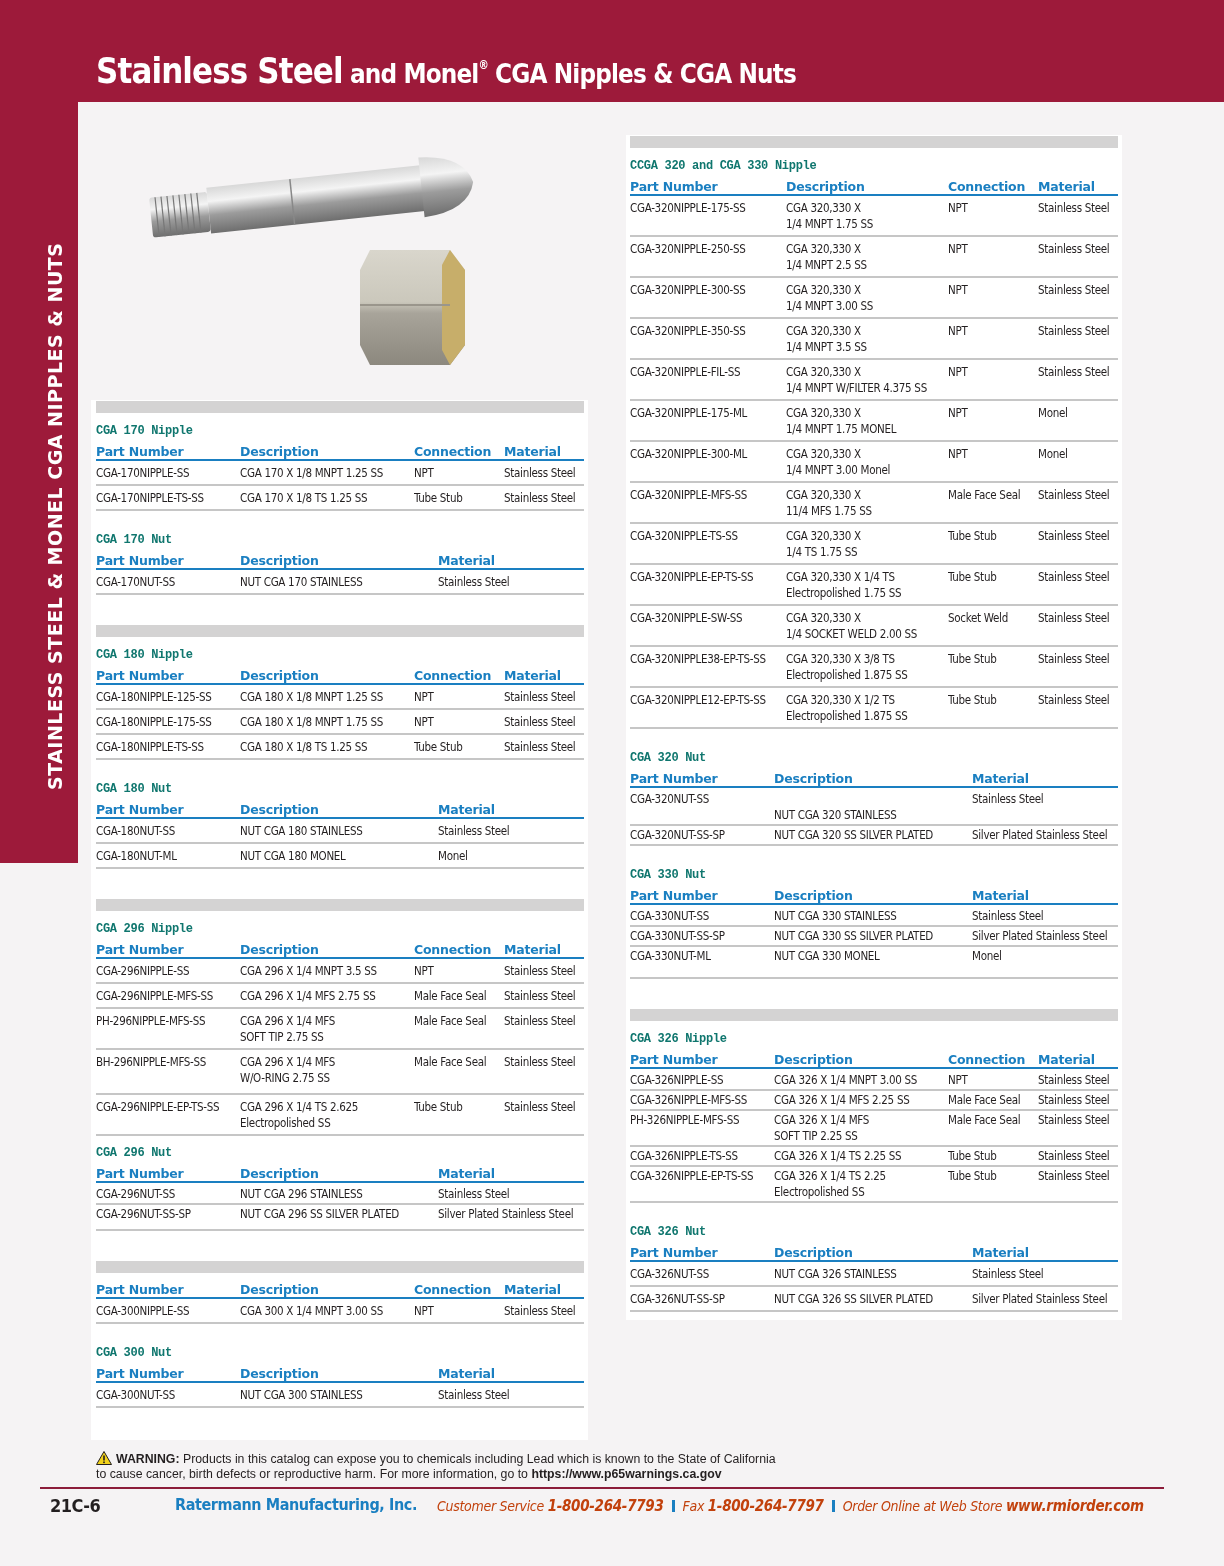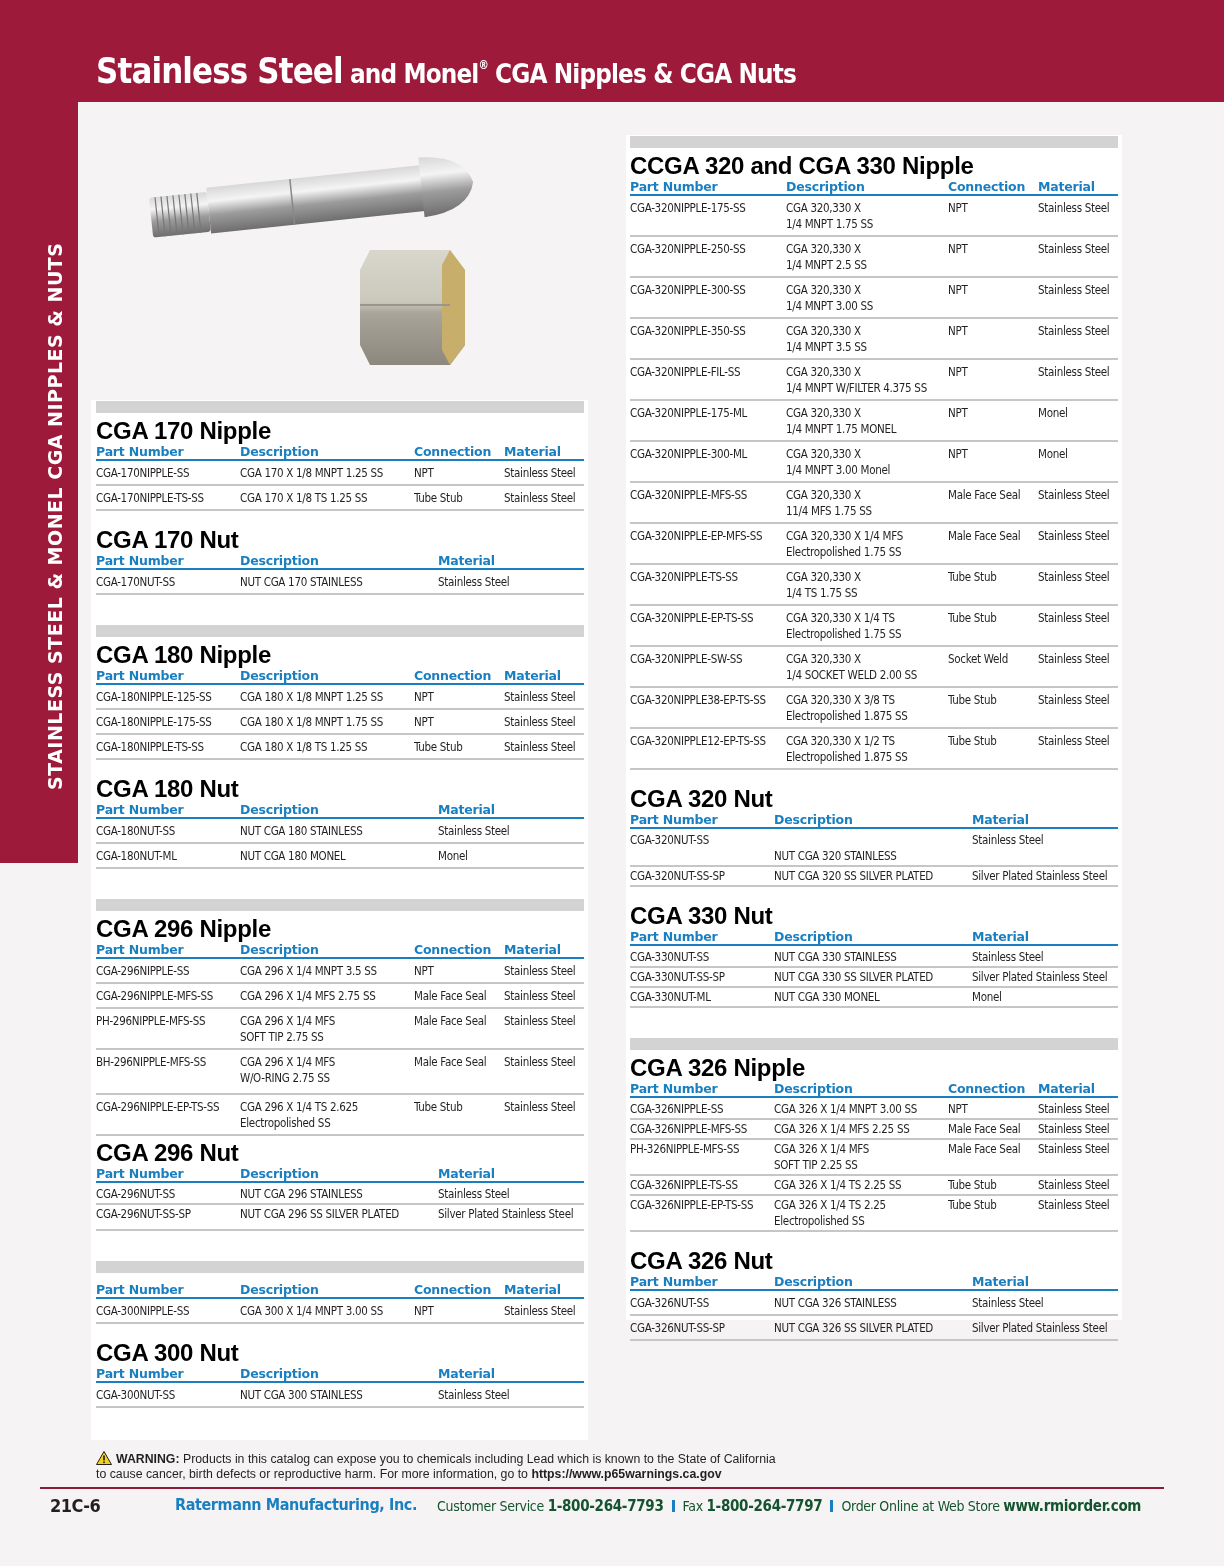--- a/index.html
+++ b/index.html
@@ -38,22 +38,22 @@
   .photo-area { position: absolute; left: 120px; top: 120px; width: 380px; height: 260px; }
   .panel { position: absolute; background: #fff; }
   .panel-left { left: 91px; top: 400px; width: 497px; height: 1040px; }
   .panel-right { left: 626px; top: 135px; width: 496px; height: 1185px; }
   .col { position: absolute; }
   .col-left { left: 96px; top: 401px; width: 488px; }
   .col-right { left: 630px; top: 136px; width: 488px; }
   .gray-bar { height: 12px; background: #d4d3d3; }
   .section { margin-top: 7px; }
   .section-title {
-    font-family: Liberation Sans, sans-serif; font-weight: bold; font-size: 24px;
-    color: #000000; height: 22px; line-height: 22px; letter-spacing: -0.3px;
+    font-family: Liberation Mono, monospace; font-weight: bold; font-size: 12px;
+    color: #0f766e; height: 22px; line-height: 22px; letter-spacing: -0.3px;
   }
   table { width: 100%; border-collapse: collapse; table-layout: fixed; }
   th {
     text-align: left; color: #1a7fc1; font-weight: bold; font-size: 12.5px;
     font-family: "DejaVu Sans", sans-serif;
     height: 18px; line-height: 15px; padding: 0;
     border-bottom: 2px solid #1a7fc1; white-space: nowrap; vertical-align: bottom;
     letter-spacing: -0.2px;
   }
   td {
@@ -69,21 +69,21 @@
   }
   .warning b { font-weight: bold; }
   .warn-icon { display: inline-block; width: 16px; height: 14px; vertical-align: -2px; margin-right: 4px; }
   .footer-rule { position: absolute; left: 40px; top: 1487px; width: 1124px; height: 2px; background: #8c1c3a; }
   .footer {
     position: absolute; left: 50px; top: 1495px; width: 1120px; height: 24px;
     font-size: 15px; white-space: nowrap; font-family: "DejaVu Sans Condensed", "DejaVu Sans", sans-serif;
   }
   .page-num { position: absolute; left: 0; top: 0; font-weight: bold; font-size: 18px; letter-spacing: -0.5px; }
   .company { position: absolute; left: 125px; top: 0; font-weight: bold; color: #1a7fc1; font-size: 16px; letter-spacing: -0.4px; }
-  .contact { position: absolute; left: 387px; top: 2px; font-size: 14px; color: #14532d; letter-spacing: -0.3px; }
+  .contact { position: absolute; left: 387px; top: 2px; font-size: 14px; color: #c2410c; letter-spacing: -0.3px; font-style: italic; }
   .contact b { font-weight: bold; font-size: 15px; }
   .sep { display: inline-block; width: 3px; height: 12px; background: #1a7fc1; margin: 0 8px; vertical-align: -1px; }
 </style>
 </head>
 <body>
 
 <div class="header">
   <h1>
     <span class="big">Stainless Steel</span><span class="small"> and Monel</span><sup>®</sup><span class="small"> CGA Nipples &amp; CGA Nuts</span>
   </h1>
@@ -491,29 +491,20 @@
       <tr>
             <td>CGA-320NIPPLE-MFS-SS</td>
             <td>
               <span class="desc-line">CGA 320,330 X</span>
               <span class="desc-line">11/4 MFS 1.75 SS</span>
             </td>
             <td>Male Face Seal</td>
             <td>Stainless Steel</td>
           </tr>
       <tr>
-            <td style="overflow:visible">CGA-320NIPPLE-EP-MFS-SS</td>
-            <td>
-              <span class="desc-line">CGA 320,330 X 1/4 MFS</span>
-              <span class="desc-line">Electropolished 1.75 SS</span>
-            </td>
-            <td>Male Face Seal</td>
-            <td>Stainless Steel</td>
-          </tr>
-      <tr>
             <td>CGA-320NIPPLE-TS-SS</td>
             <td>
               <span class="desc-line">CGA 320,330 X</span>
               <span class="desc-line">1/4 TS 1.75 SS</span>
             </td>
             <td>Tube Stub</td>
             <td>Stainless Steel</td>
           </tr>
       <tr>
             <td>CGA-320NIPPLE-EP-TS-SS</td>
@@ -601,21 +592,21 @@
             <td style="padding:3px 0 1px">CGA-330NUT-SS</td>
             <td style="padding:3px 0 1px">NUT CGA 330 STAINLESS</td>
             <td style="padding:3px 0 1px">Stainless Steel</td>
           </tr>
       <tr>
             <td style="padding:1px 0 1px">CGA-330NUT-SS-SP</td>
             <td style="padding:1px 0 1px">NUT CGA 330 SS SILVER PLATED</td>
             <td style="padding:1px 0 1px">Silver Plated Stainless Steel</td>
           </tr>
       <tr>
-            <td style="padding:1px 0 1px">CGA-330NUT-ML</td>
+            <td style="padding:1px 0 13px">CGA-330NUT-ML</td>
             <td style="padding:1px 0 1px">NUT CGA 330 MONEL</td>
             <td style="padding:1px 0 1px">Monel</td>
           </tr>
     </tbody>
       </table>
   </div>
 
   <div class="spacer-30"></div>
   <div class="gray-bar"></div>
 

